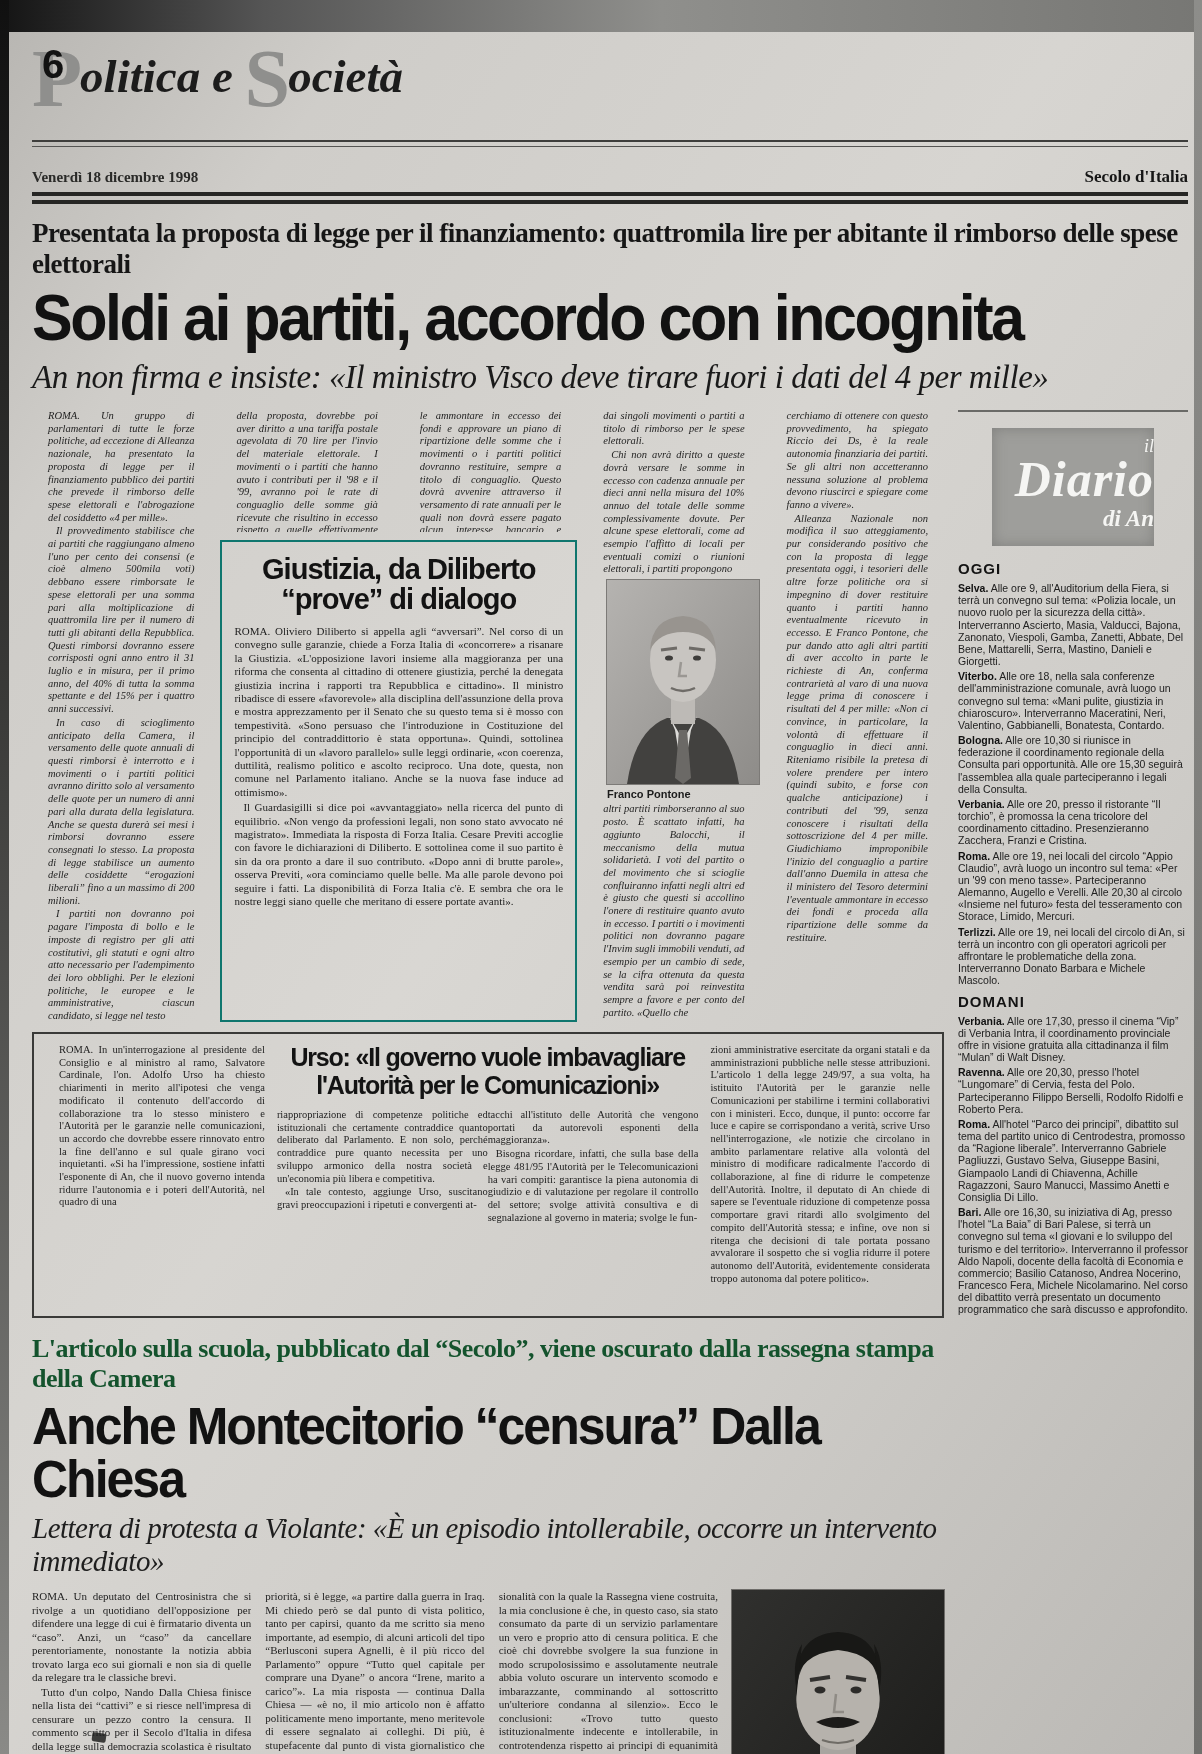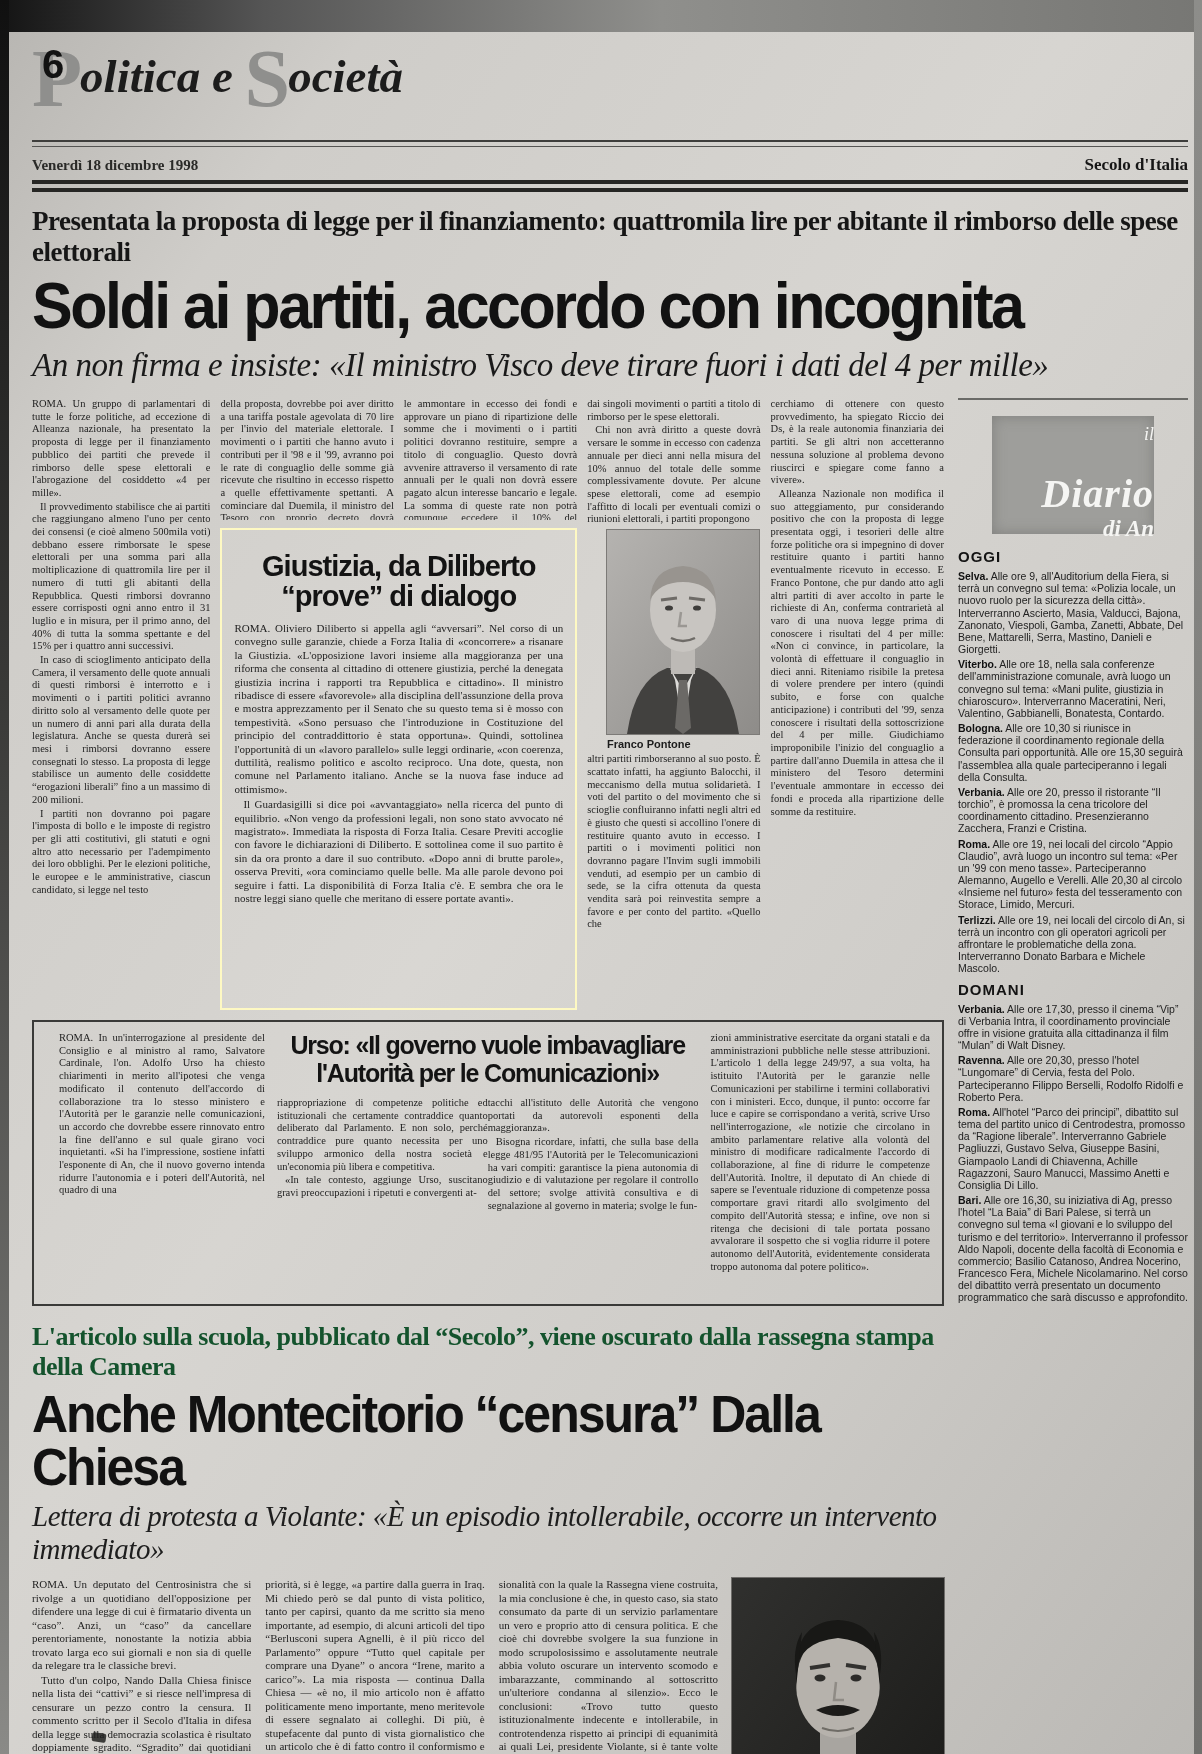--- a/index.html
+++ b/index.html
@@ -20,42 +20,42 @@
   
   .page-num{position:absolute;left:10px;top:6px;font-family:"Liberation Sans",sans-serif;
        font-weight:bold;font-size:40px;color:#121212;}
   .section-title{margin-top:2px;line-height:1;height:96px;}
   .section-title .big{font-family:"Liberation Serif",serif;font-weight:bold;font-size:82px;
        color:#8f8f8d;vertical-align:-14px;letter-spacing:-2px;}
   .section-title .it{font-family:"Liberation Serif",serif;font-style:italic;font-weight:600;
        font-size:47px;color:#1c1c1c;}
   .rule-thin{border-top:2px solid #3e3e3c;border-bottom:1px solid #55555она3;height:4px;margin-top:6px;}
   .rule-thin{border-top:2px solid #3e3e3c;border-bottom:1px solid #555553;height:4px;margin-top:6px;}
-  .date-row{display:flex;justify-content:space-between;align-items:baseline;margin-top:8px;}
+  .date-row{display:flex;justify-content:space-between;align-items:baseline;margin-top:20px;}
   .date{font-size:15px;font-weight:bold;color:#2a2a28;}
   .masthead{font-size:17px;font-weight:bold;color:#161616;padding-left:45px;}
   .rule-heavy{border-top:4px solid #262624;border-bottom:4px solid #262624;height:4px;margin-top:5px;}
 
   
   .kicker{font-size:27px;font-weight:bold;color:#161616;margin-top:14px;letter-spacing:-0.5px;}
   .headline{font-family:"Liberation Sans",sans-serif;font-weight:bold;font-size:61px;
        letter-spacing:-2.5px;color:#121212;line-height:1.0;margin-top:6px;transform:scaleY(1.05);transform-origin:left top;}
   .subhead{font-style:italic;font-size:33px;font-weight:500;color:#1a1a1a;margin-top:12px;letter-spacing:-0.5px;}
 
   
   .content-row{display:flex;margin-top:14px;align-items:flex-start;}
   .left-main{flex:1;min-width:0;}
   
   .main-body{display:flex;gap:10px;height:612px;}
   .bcol{flex:1;min-width:0;overflow:hidden;font-size:10.5px;line-height:1.21;text-align:justify;}
-  .bcol p{margin:0 0 1px;text-indent:8px;}
+  .bcol p{margin:0 16px 1px;text-indent:8px;font-style:italic;}
   .bcol p:first-child{text-indent:0;}
   .group23{flex:2;display:flex;flex-direction:column;gap:8px;min-width:0;}
   .g23-top{display:flex;gap:10px;height:122px;overflow:hidden;}
-  .gbox{border:2px solid #fef9c3;flex:1;padding:17px 12px;overflow:hidden;background:rgba(255,255,255,0.05);}
+  .gbox{border:2px solid #0f766e;flex:1;padding:8px 12px;overflow:hidden;background:rgba(255,255,255,0.05);}
   .gbox-headline{font-family:"Liberation Sans",sans-serif;font-weight:bold;font-size:29px;
        letter-spacing:-1px;line-height:1.05;text-align:center;color:#131313;margin:4px 0 10px;}
   .gbox-body{font-size:11px;line-height:1.22;text-align:justify;}
   .gbox-body p{margin:0 0 2px;text-indent:9px;}
   .gbox-body p:first-child{text-indent:0;}
   .group45{flex:2;display:flex;gap:10px;min-width:0;}
   .photo-block{width:134px;margin:4px auto 2px;}
   .photo-frame{width:152px;height:204px;background:#9a9895;box-shadow:0 0 0 1px #7c7a77;}
   .photo-caption{font-family:"Liberation Sans",sans-serif;font-weight:bold;font-size:11px;
        margin-top:4px;color:#1c1c1c;text-align:left;}
@@ -85,21 +85,21 @@
   .dc-col p:first-child{text-indent:0;}
   .dc-photo-col{width:212px;flex:none;}
   .dc-photo-frame{width:212px;height:280px;background:#262624;box-shadow:0 0 0 1px #6e6c69;}
 
   
   .sidebar{width:230px;flex:none;margin-left:14px;border-top:2px solid #6a6a67;padding-top:8px;height:1392px;overflow:hidden;}
   .diario-box{width:162px;height:118px;background:#9e9e9b;margin:8px auto 14px;
        color:#f5f5f3;text-align:right;font-family:"Liberation Serif",serif;font-style:italic;
        box-shadow:inset 0 0 14px rgba(120,120,118,0.8);}
   .d-il{font-size:18px;padding-top:8px;}
-  .d-diario{font-size:40px;font-weight:bold;line-height:0.9;letter-spacing:1px;margin-top:31px;}
+  .d-diario{font-size:50px;font-weight:bold;line-height:0.9;letter-spacing:1px;}
   .d-dian{font-size:23px;font-weight:bold;margin-top:4px;}
   .side-h{font-family:"Liberation Sans",sans-serif;font-weight:bold;font-size:15px;
        letter-spacing:1px;margin:6px 0 5px;color:#131313;}
   .side-entries p{font-family:"Liberation Sans",sans-serif;font-size:10.5px;line-height:1.16;
        margin:0 0 3px;text-align:left;color:#222;}
   .side-entries strong{font-weight:bold;color:#111;}
 </style>
 </head>
 <body>
 

